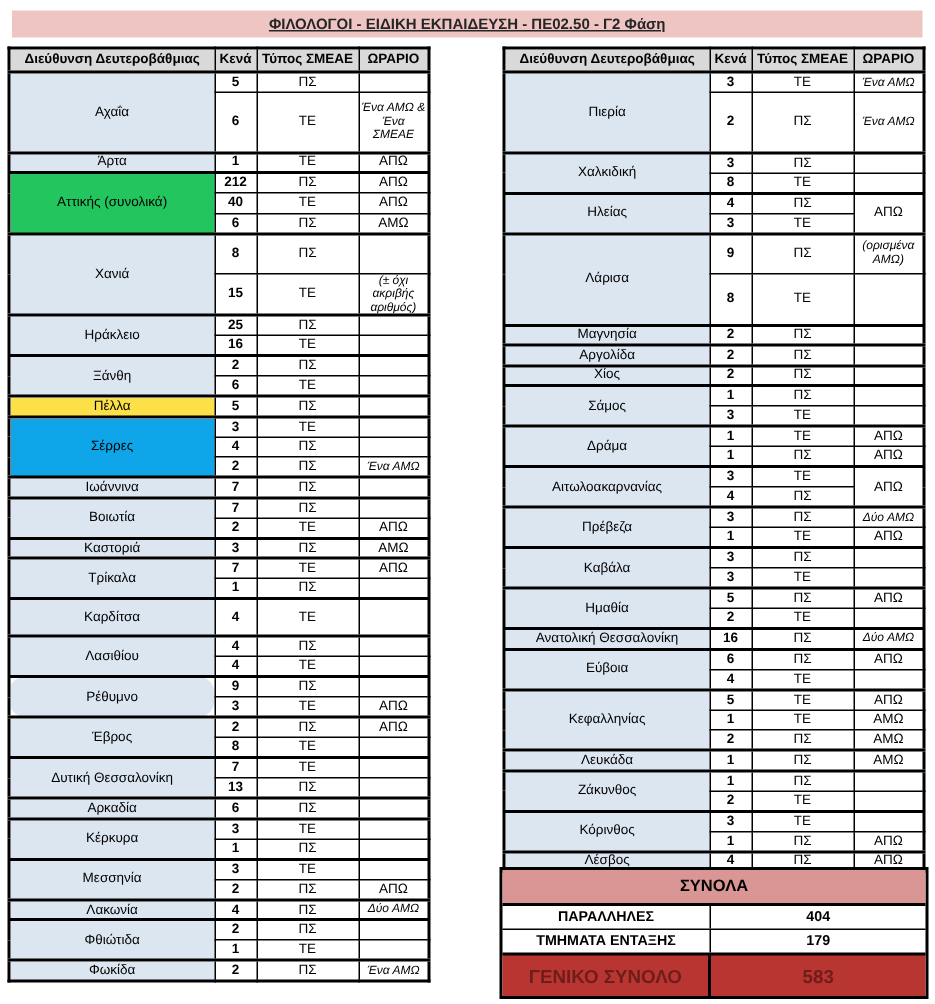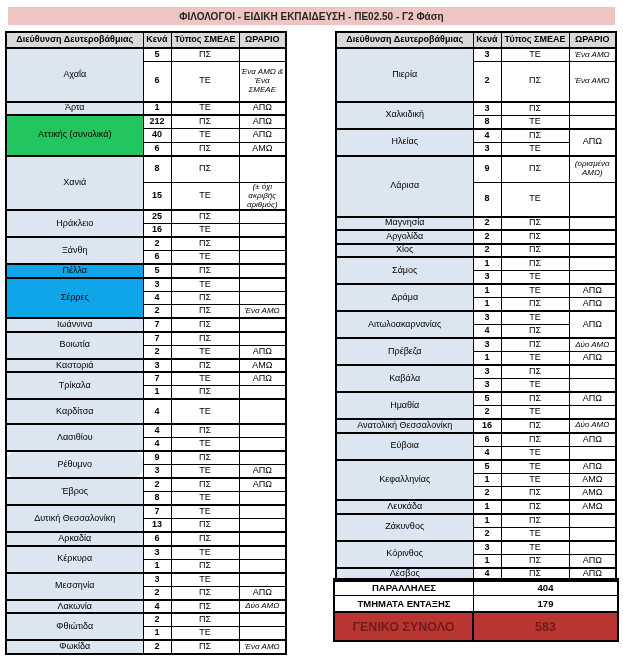--- a/index.html
+++ b/index.html
@@ -3,21 +3,21 @@
 <meta charset="utf-8">
 <style>
   html,body{margin:0;padding:0;}
   body{
     width:623px;height:669px;position:relative;overflow:hidden;
     background:#ffffff;font-family:"Liberation Sans",sans-serif;color:#000;
   }
   .title-bar{
     position:absolute;left:8px;top:7px;width:607px;height:18px;
     display:flex;align-items:center;justify-content:center;
-    font-weight:bold;font-size:10px;color:#262626;
+    font-weight:bold;font-size:10px;color:#262626;text-decoration:underline;
   }
   table{border-collapse:collapse;table-layout:fixed;}
   #left-table{position:absolute;left:5px;top:31px;width:282px;border:2px solid #000;}
   #right-table{position:absolute;left:335px;top:31px;width:280px;border:2px solid #000;}
   .c-name{width:137px}.c-kena{width:28px}.c-typos{width:68px}.c-orario{width:47px}
   th,td{
     border:1px solid #000;font-size:9px;line-height:1.1;
     text-align:center;vertical-align:middle;padding:0 1px;overflow:hidden;
   }
   th{height:14px;font-weight:bold;border-bottom:2px solid #000;}
@@ -123,21 +123,21 @@
         <td class="kena">2</td>
         <td class="typos">ΠΣ</td>
         <td class="orario"></td>
       </tr>
       <tr style="height: 13.5px;">
         <td class="kena">6</td>
         <td class="typos">ΤΕ</td>
         <td class="orario"></td>
       </tr>
       <tr class="gs" style="height: 13.5px;">
-        <td class="name" rowspan="1" style="background: #0ea5e9;">Πέλλα</td>
+        <td class="name" rowspan="1" style="background: #fde047;">Πέλλα</td>
         <td class="kena">5</td>
         <td class="typos">ΠΣ</td>
         <td class="orario"></td>
       </tr>
       <tr class="gs" style="height: 13.5px;">
         <td class="name" rowspan="3" style="background: #0ea5e9;">Σέρρες</td>
         <td class="kena">3</td>
         <td class="typos">ΤΕ</td>
         <td class="orario"></td>
       </tr>
@@ -493,20 +493,21 @@
       <tr class="gs" style="height: 13.5px;">
         <td class="name" rowspan="1" style="background: rgb(220, 230, 241);">Λέσβος</td>
         <td class="kena">4</td>
         <td class="typos">ΠΣ</td>
         <td class="orario">ΑΠΩ</td>
       </tr>
     </tbody>
 </table>
 
 <div class="summary">
+  <div class="sum-header" style="background: rgb(217, 150, 148);">ΣΥΝΟΛΑ</div>
   <div class="sum-row">
     <div class="sum-label">ΠΑΡΑΛΛΗΛΕΣ</div>
     <div class="sum-value">404</div>
   </div>
   <div class="sum-row">
     <div class="sum-label">ΤΜΗΜΑΤΑ ΕΝΤΑΞΗΣ</div>
     <div class="sum-value">179</div>
   </div>
   <div class="sum-total" style="background: rgb(184, 53, 50); color: rgb(111, 29, 26);">
     <div class="sum-label">ΓΕΝΙΚΟ ΣΥΝΟΛΟ</div>

